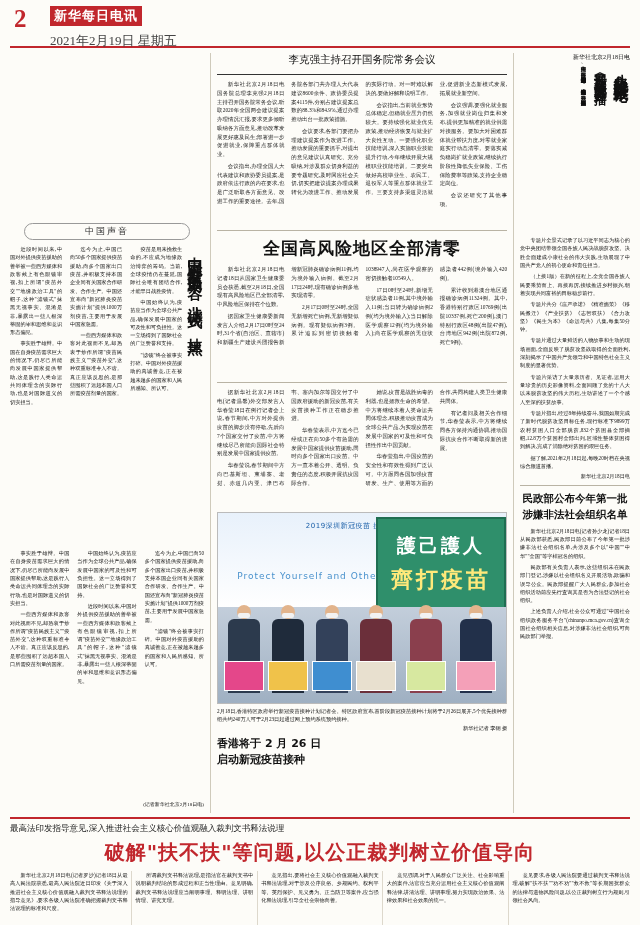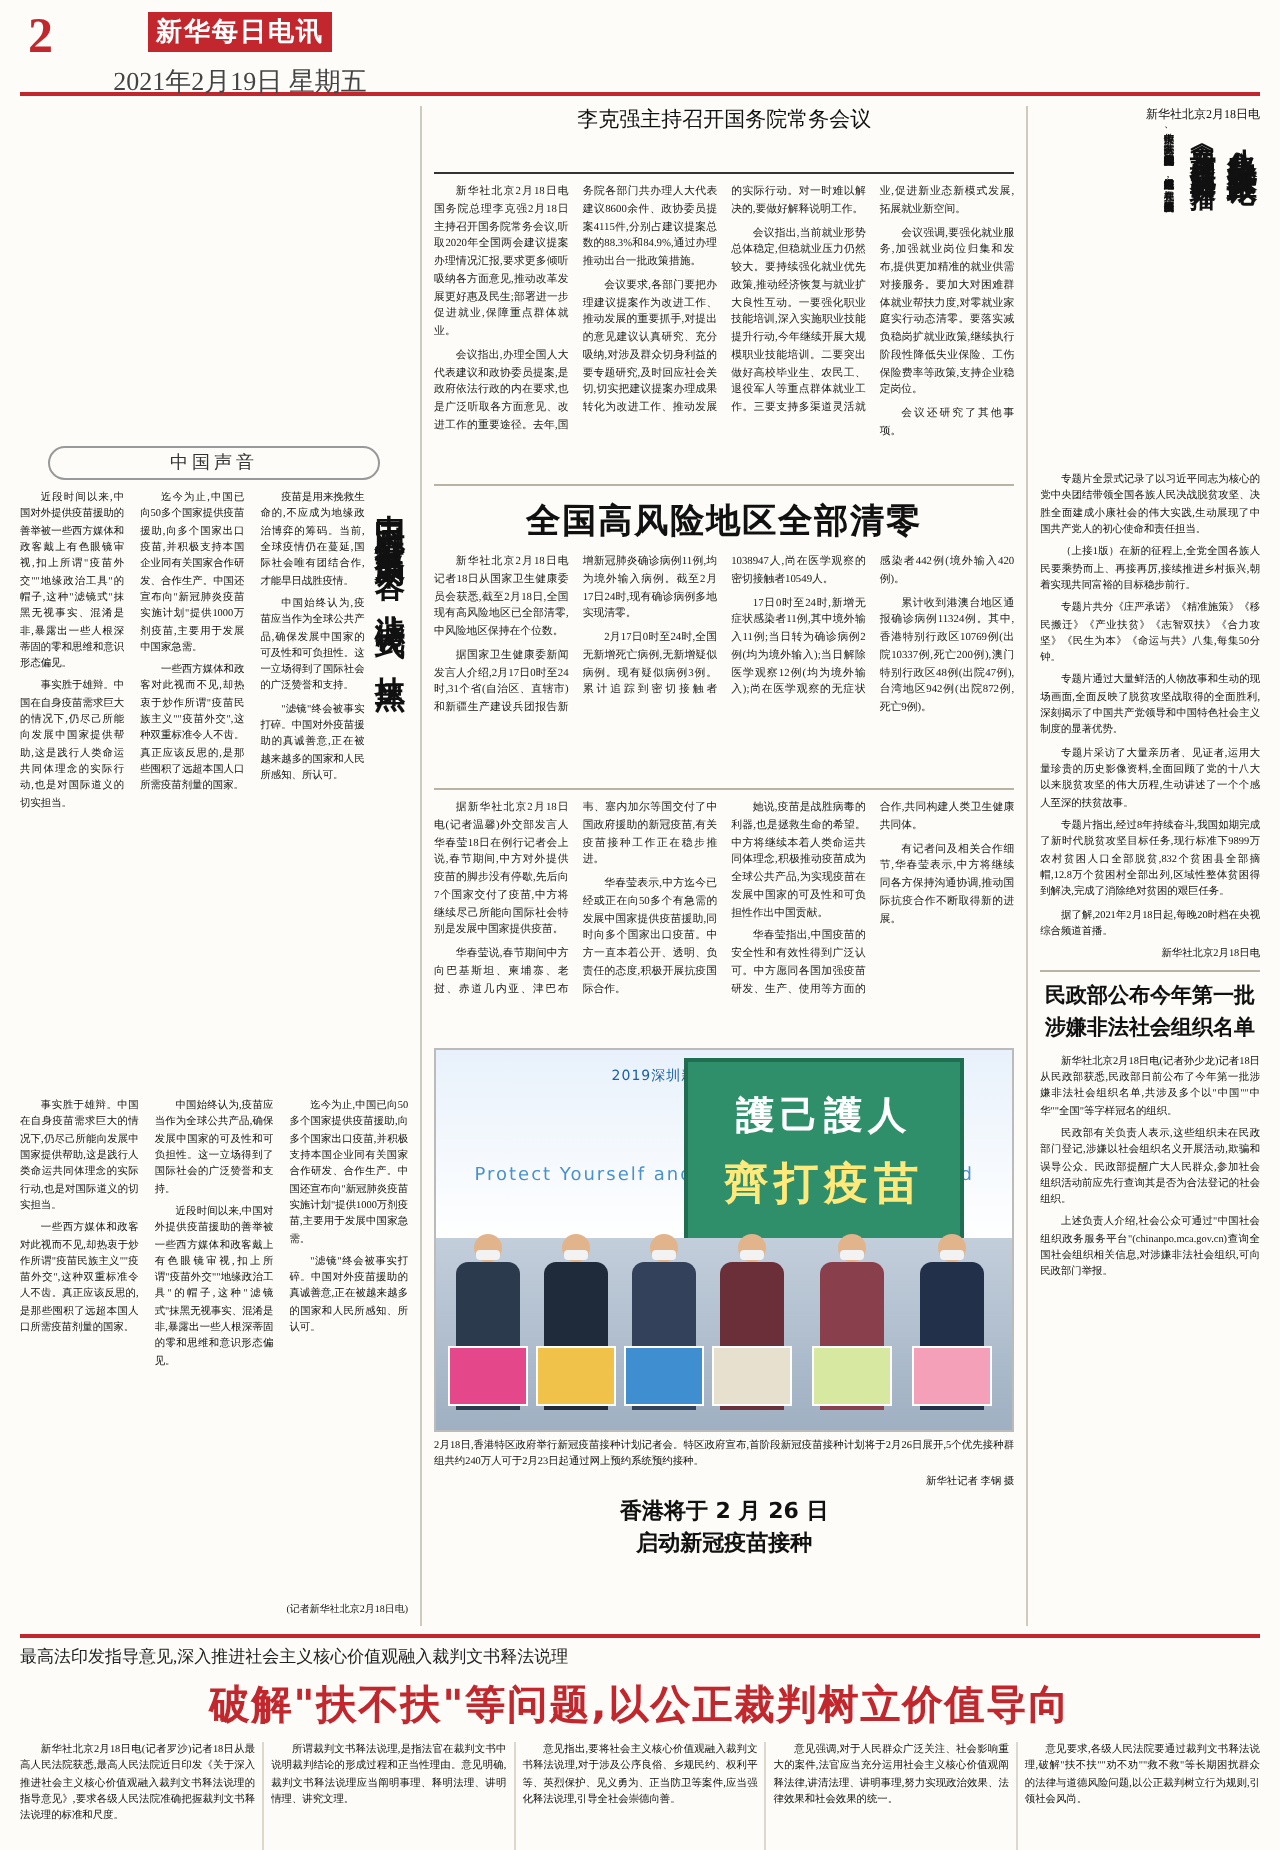--- a/index.html
+++ b/index.html
@@ -12,34 +12,34 @@
     overflow:hidden;
     position:relative;
   }
   .page { width:640px; height:925px; padding:6px 10px 4px 10px; position:relative; }
 
   
   .masthead { display:flex; align-items:flex-start; border-bottom:2px solid #c1272d; padding-bottom:3px; height:42px; }
   .pagenum { color:#c1272d; font-weight:bold; font-size:25px; line-height:1; width:40px; padding-left:4px; font-family:"Liberation Serif", serif;}
   .mast-center { flex:1; text-align:center; }
   .mast-center .title { color:#c1272d; font-size:22px; font-weight:bold; letter-spacing:6px; font-family:"DejaVu Sans", sans-serif; }
-  .mast-right { width:140px; text-align:center; }
+  .mast-right { width:140px; text-align:left; }
   .mast-right .brand { color:#c1272d; font-size:13px; font-weight:bold; letter-spacing:1px; background:#c1272d; color:#fff; padding:1px 4px; display:inline-block; }
   .mast-right .date { font-size:13px; color:#444; margin-top:6px; }
 
   
   .body-wrap { display:flex; gap:6px; margin-top:5px; height:760px; }
   .col-left { width:196px; }
   .col-mid { width:300px; }
   .col-right { width:118px; }
 
   .rule-v { border-left:1px solid #cfcabb; }
 
   
-  .kicker { text-align:center; font-size:10.5px; color:#111; margin-bottom:19px; }
+  .kicker { text-align:center; font-size:10.5px; color:#111; margin-bottom:7px; }
   .headline-main { text-align:center; color:#c1272d; font-weight:bold; font-size:24px; letter-spacing:1px; line-height:1.15; font-family:"DejaVu Sans", sans-serif; }
   .lead-rule { border-bottom:1px solid #333; margin:6px 0 5px 0; }
   .cols3 { column-count:3; column-gap:8px; }
   .cols4 { column-count:4; column-gap:7px; }
 
   p.body { font-size:5.4px; line-height:1.62; text-align:justify; margin:0 0 3px 0; text-indent:2em; color:#1a1a1a; }
   p.body.first::first-letter { font-weight:normal; }
 
   .sec-title { text-align:center; font-weight:bold; font-size:17px; letter-spacing:1px; margin:6px 0 5px 0; font-family:"DejaVu Sans", sans-serif; }
   .sec-title.sm { font-size:15px; }
@@ -65,33 +65,33 @@
   
   .photo-wrap { margin:6px 0 3px 0; }
   .photo {
     width:100%; height:192px; position:relative; overflow:hidden;
     background:linear-gradient(#d9e6f2, #eef3f7 45%, #cfd9e2 100%);
     border:1px solid #bbb;
   }
   .backdrop { position:absolute; left:0; top:0; right:0; height:96px; background:linear-gradient(#e8f1fb,#ffffff); }
   .bd-text { position:absolute; top:8px; left:50%; transform:translateX(-50%); text-align:center; color:#1a5fa8; font-size:7px; font-family:"DejaVu Sans", sans-serif; line-height:1.5; letter-spacing:0.5px;}
   .bd-en { position:absolute; top:58px; left:0; width:100%; text-align:center; color:#2a7fc4; font-size:9px; letter-spacing:1px; font-family:"DejaVu Sans", sans-serif; opacity:.85;}
-  .poster { position:absolute; right:24px; top:4px; width:140px; height:112px; background:#2f8f6b; border:2px solid #1f6e52; }
+  .poster { position:absolute; right:0; top:4px; width:130px; height:112px; background:#2f8f6b; border:2px solid #1f6e52; }
   .poster .l1 { color:#fff; font-size:19px; text-align:center; margin-top:14px; letter-spacing:3px; font-family:"DejaVu Sans", sans-serif; font-weight:bold;}
   .poster .l2 { color:#ffe97a; font-size:22px; text-align:center; margin-top:6px; letter-spacing:3px; font-family:Liberation Mono, monospace; font-weight:bold;}
   .stage { position:absolute; left:0; bottom:0; width:100%; height:96px; background:linear-gradient(#c3cedb,#9fb0c2); }
   .person { position:absolute; bottom:0; width:36px; height:98px; }
   .person .head { width:14px; height:14px; border-radius:50%; background:#e2b48c; margin:0 auto; }
   .person .body { width:32px; height:74px; margin:1px auto 0 auto; border-radius:6px 6px 0 0; }
   .person .sign { position:absolute; bottom:12px; left:-2px; width:40px; height:30px; border:1px solid #fff; }
   .mask { width:12px; height:5px; background:#f2f2f2; border-radius:2px; margin:-6px auto 0 auto; position:relative; z-index:2;}
   .cap { font-size:5.2px; line-height:1.55; text-align:justify; margin:3px 0 0 0; }
   .cap-right { text-align:right; font-size:5.2px; margin-top:2px; }
 
-  .photo-cta { text-align:center; font-size:11px; font-weight:bold; line-height:1.4; margin-top:4px; font-family:"DejaVu Sans", sans-serif;}
+  .photo-cta { font-size:11px; font-weight:bold; line-height:1.4; margin-top:4px; font-family:"DejaVu Sans", sans-serif;}
 
   
   .bottom { margin-top:4px; border-top:2px solid #c1272d; padding-top:4px; }
   .bottom .kicker2 { text-align:left; font-size:8.5px; color:#222; }
   .bottom h2 { text-align:center; color:#c1272d; font-size:20px; margin:4px 0 5px 0; font-family:"DejaVu Sans", sans-serif; letter-spacing:1px;}
   .bottom-cols { column-count:5; column-gap:8px; column-rule:1px solid #ddd8cc; height:88px; }
   p.bbody { font-size:5.2px; line-height:1.6; text-align:justify; margin:0 0 3px 0; text-indent:2em; }
 
   .sign-label { font-size:5px; text-align:right; margin-top:2px; }
   .center { text-align:center; }

